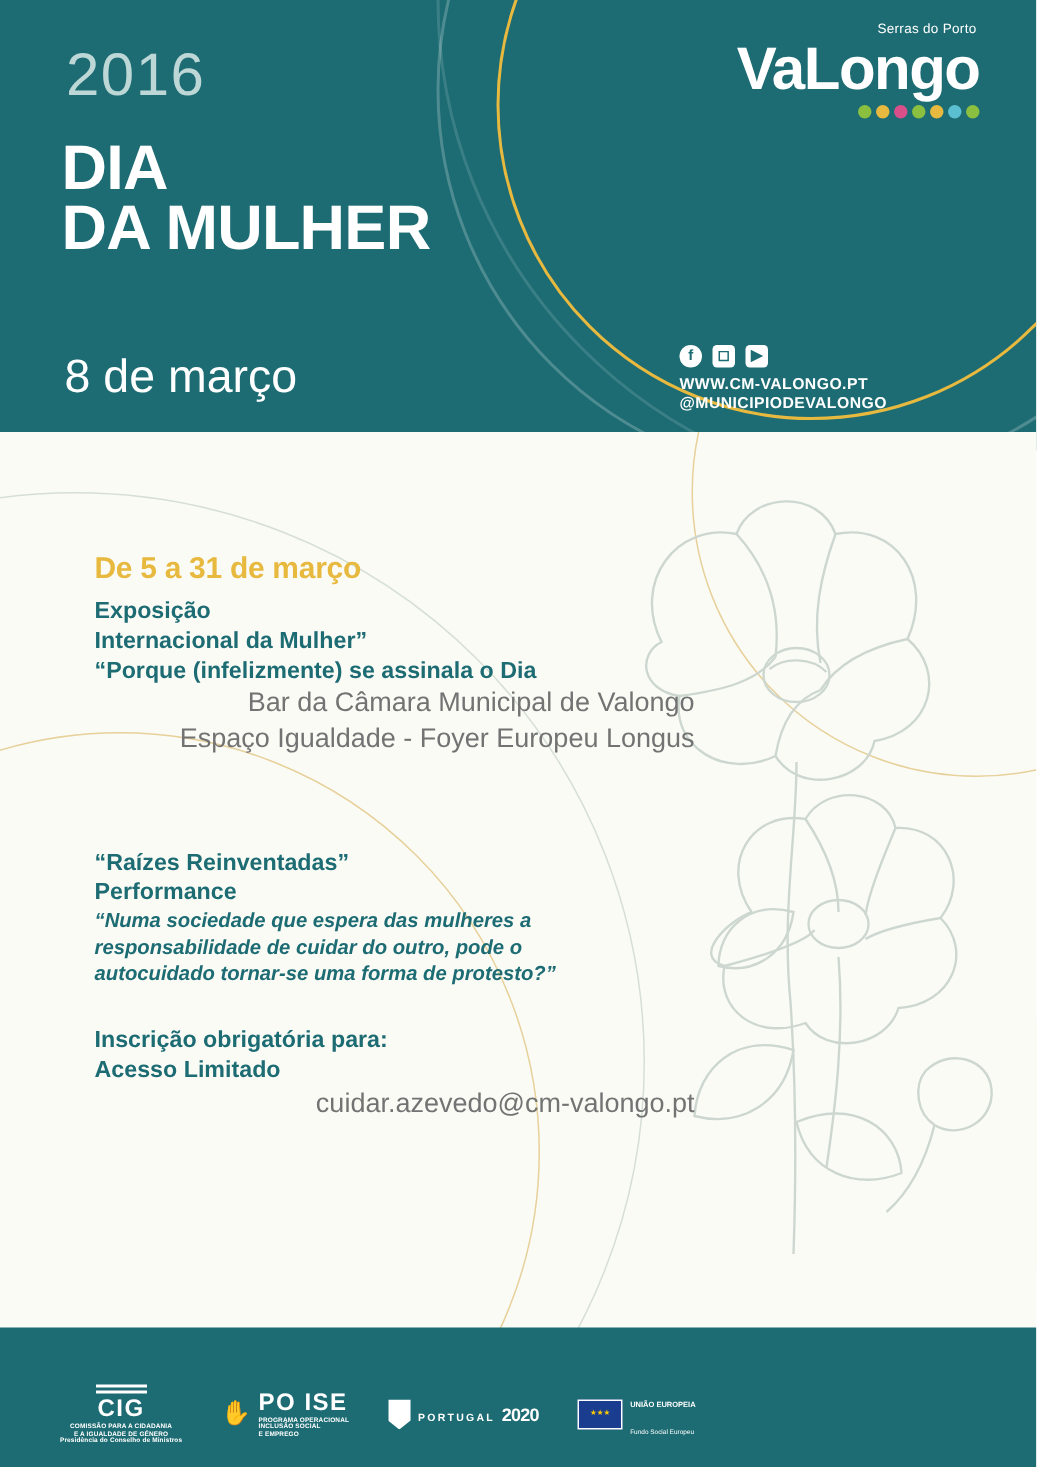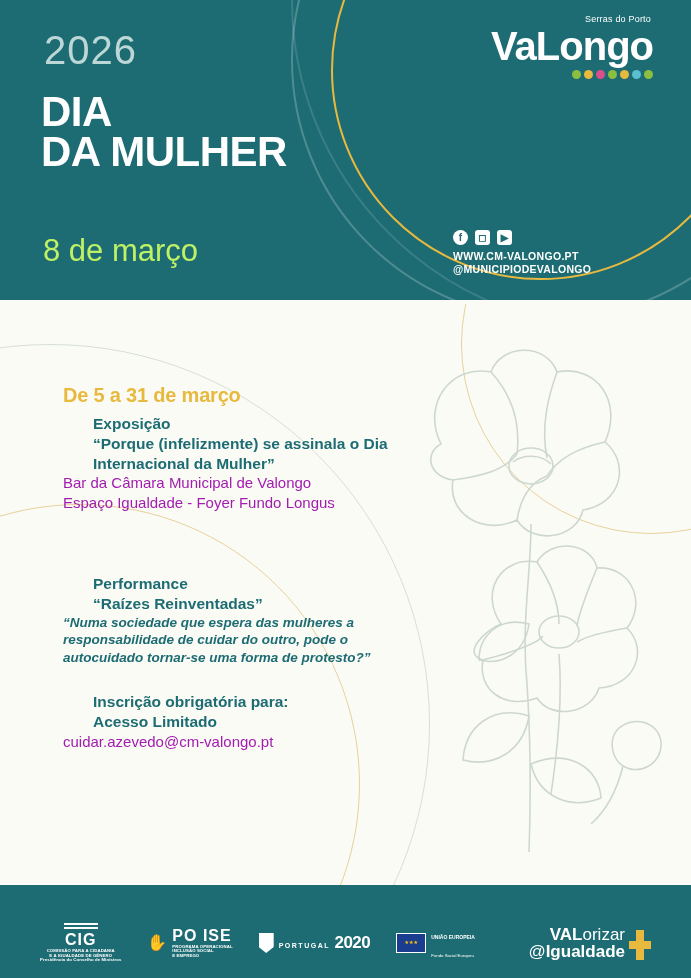--- a/index.html
+++ b/index.html
@@ -59,21 +59,21 @@
     color: #ffffff;
     font-size: 42px;
     font-weight: 700;
     line-height: 0.96;
     letter-spacing: -0.5px;
   }
   .title div { white-space: nowrap; }
   .subtitle {
     position: absolute;
     left: 43px; top: 233px;
-    color: #bef264;
+    color: #ffffff;
     font-size: 31px;
     font-weight: 300;
     letter-spacing: 0px;
   }
 
   
   .logo {
     position: absolute;
     right: 38px; top: 26px;
     text-align: right;
@@ -132,21 +132,21 @@
     color: #ffffff;
     font-size: 10.5px;
     font-weight: 700;
     letter-spacing: 0.3px;
     line-height: 1.25;
   }
 
   
   .body-area {
     position: absolute;
-    top: 304px; left: 0;
+    top: 288px; left: 0;
     width: 691px; height: 652px;
     background: #fbfbf6;
     overflow: hidden;
     text-decoration: underline;
   }
   .body-arc {
     position: absolute;
     border: 1.4px solid #e3c98a;
     border-radius: 50%;
     opacity: 0.85;
@@ -173,27 +173,27 @@
     font-size: 20px;
     font-weight: 600;
     margin-bottom: 7px;
     letter-spacing: -0.2px;
   }
   .bold-line {
     color: #1d6c73;
     font-size: 15.5px;
     font-weight: 700;
     line-height: 1.28;
-    margin-left: 30px;
   }
   .reg-line {
-    color: #a21caf;
-    font-size: 15px;
+    color: #737373;
+    font-size: 18px;
     font-weight: 400;
     line-height: 1.28;
+    text-align: right;
   }
   .ital-line {
     color: #1d6c73;
     font-size: 13.5px;
     font-style: italic;
     font-weight: 600;
     line-height: 1.3;
   }
   .gap { height: 62px; }
   .gap-sm { height: 26px; }
@@ -226,21 +226,21 @@
   .cig .bar2 { width: 34px; height: 2px; background: #fff; margin: 0 auto 3px; }
   .poise { display: flex; align-items: center; gap: 5px; }
   .poise .hand { font-size: 16px; }
   .pt2020 { display: flex; align-items: center; gap: 5px; }
   .pt2020 .flagshape {
     width: 15px; height: 20px;
     background: #fff;
     clip-path: polygon(0 0, 100% 0, 100% 70%, 50% 100%, 0 70%);
   }
   .pt2020 .txt .p { font-size: 7px; font-weight: 700; letter-spacing: 1.5px; }
-  .pt2020 .txt .y { font-size: 17px; font-weight: 700; letter-spacing: -0.5px; line-height: 0.9; }
+  .pt2020 .txt .y { font-size: 12px; font-weight: 700; letter-spacing: -0.5px; line-height: 0.9; }
   .eu { display: flex; align-items: center; gap: 5px; }
   .eu .flag {
     width: 30px; height: 20px;
     background: #1b3d8f;
     position: relative;
     border: 1px solid #fff;
   }
   .eu .flag::after {
     content: "★★★";
     position: absolute;
@@ -281,21 +281,21 @@
 </head>
 <body>
 
 <div class="poster">
 
   <div class="header">
     <div class="arc3"></div>
     <div class="arc1"></div>
     <div class="arc2"></div>
 
-    <div class="year">2026</div>
+    <div class="year">2016</div>
 
     <div class="title">
       <div>DIA</div>
       <div>DA MULHER</div>
     </div>
 
     <div class="subtitle">8 de março</div>
 
     <div class="logo">
       <div class="logo-word">VaLongo</div>
@@ -356,31 +356,31 @@
         <path d="M236 406 C252 390 278 398 280 418 C282 440 258 452 242 442 C230 434 228 416 236 406Z"></path>
         <path d="M242 442 C236 466 226 486 210 500"></path>
       </g>
     </svg>
 
     <div class="content">
 
       <div class="blk">
         <div class="date-line">De 5 a 31 de março</div>
         <div class="bold-line">Exposição</div>
+        <div class="bold-line">Internacional da Mulher”</div>
         <div class="bold-line">“Porque (infelizmente) se assinala o Dia</div>
-        <div class="bold-line">Internacional da Mulher”</div>
         <div class="reg-line">Bar da Câmara Municipal de Valongo</div>
-        <div class="reg-line">Espaço Igualdade - Foyer Fundo Longus</div>
+        <div class="reg-line">Espaço Igualdade - Foyer Europeu Longus</div>
       </div>
 
       <div class="gap"></div>
 
       <div class="blk">
+        <div class="bold-line">“Raízes Reinventadas”</div>
         <div class="bold-line">Performance</div>
-        <div class="bold-line">“Raízes Reinventadas”</div>
         <div class="ital-line">“Numa sociedade que espera das mulheres a</div>
         <div class="ital-line">responsabilidade de cuidar do outro, pode o</div>
         <div class="ital-line">autocuidado tornar-se uma forma de protesto?”</div>
       </div>
 
       <div class="gap-sm"></div>
 
       <div class="blk">
         <div class="bold-line">Inscrição obrigatória para:</div>
         <div class="bold-line">Acesso Limitado</div>
@@ -423,21 +423,16 @@
 
         <div class="flogo eu">
           <span class="flag"></span>
           <span class="txt">
             <span class="l1">UNIÃO EUROPEIA</span><br>
             <span class="l2">Fundo Social Europeu</span>
           </span>
         </div>
       </div>
 
-      <div class="valorizar">
-        <div class="l1"><b>VAL</b><span>orizar</span></div>
-        <div class="l2"><span class="at">@</span><span>Igualdade</span></div>
-        <div class="plus"></div>
-      </div>
     </div>
   </div>
 
 </div>
 
 </body></html>

